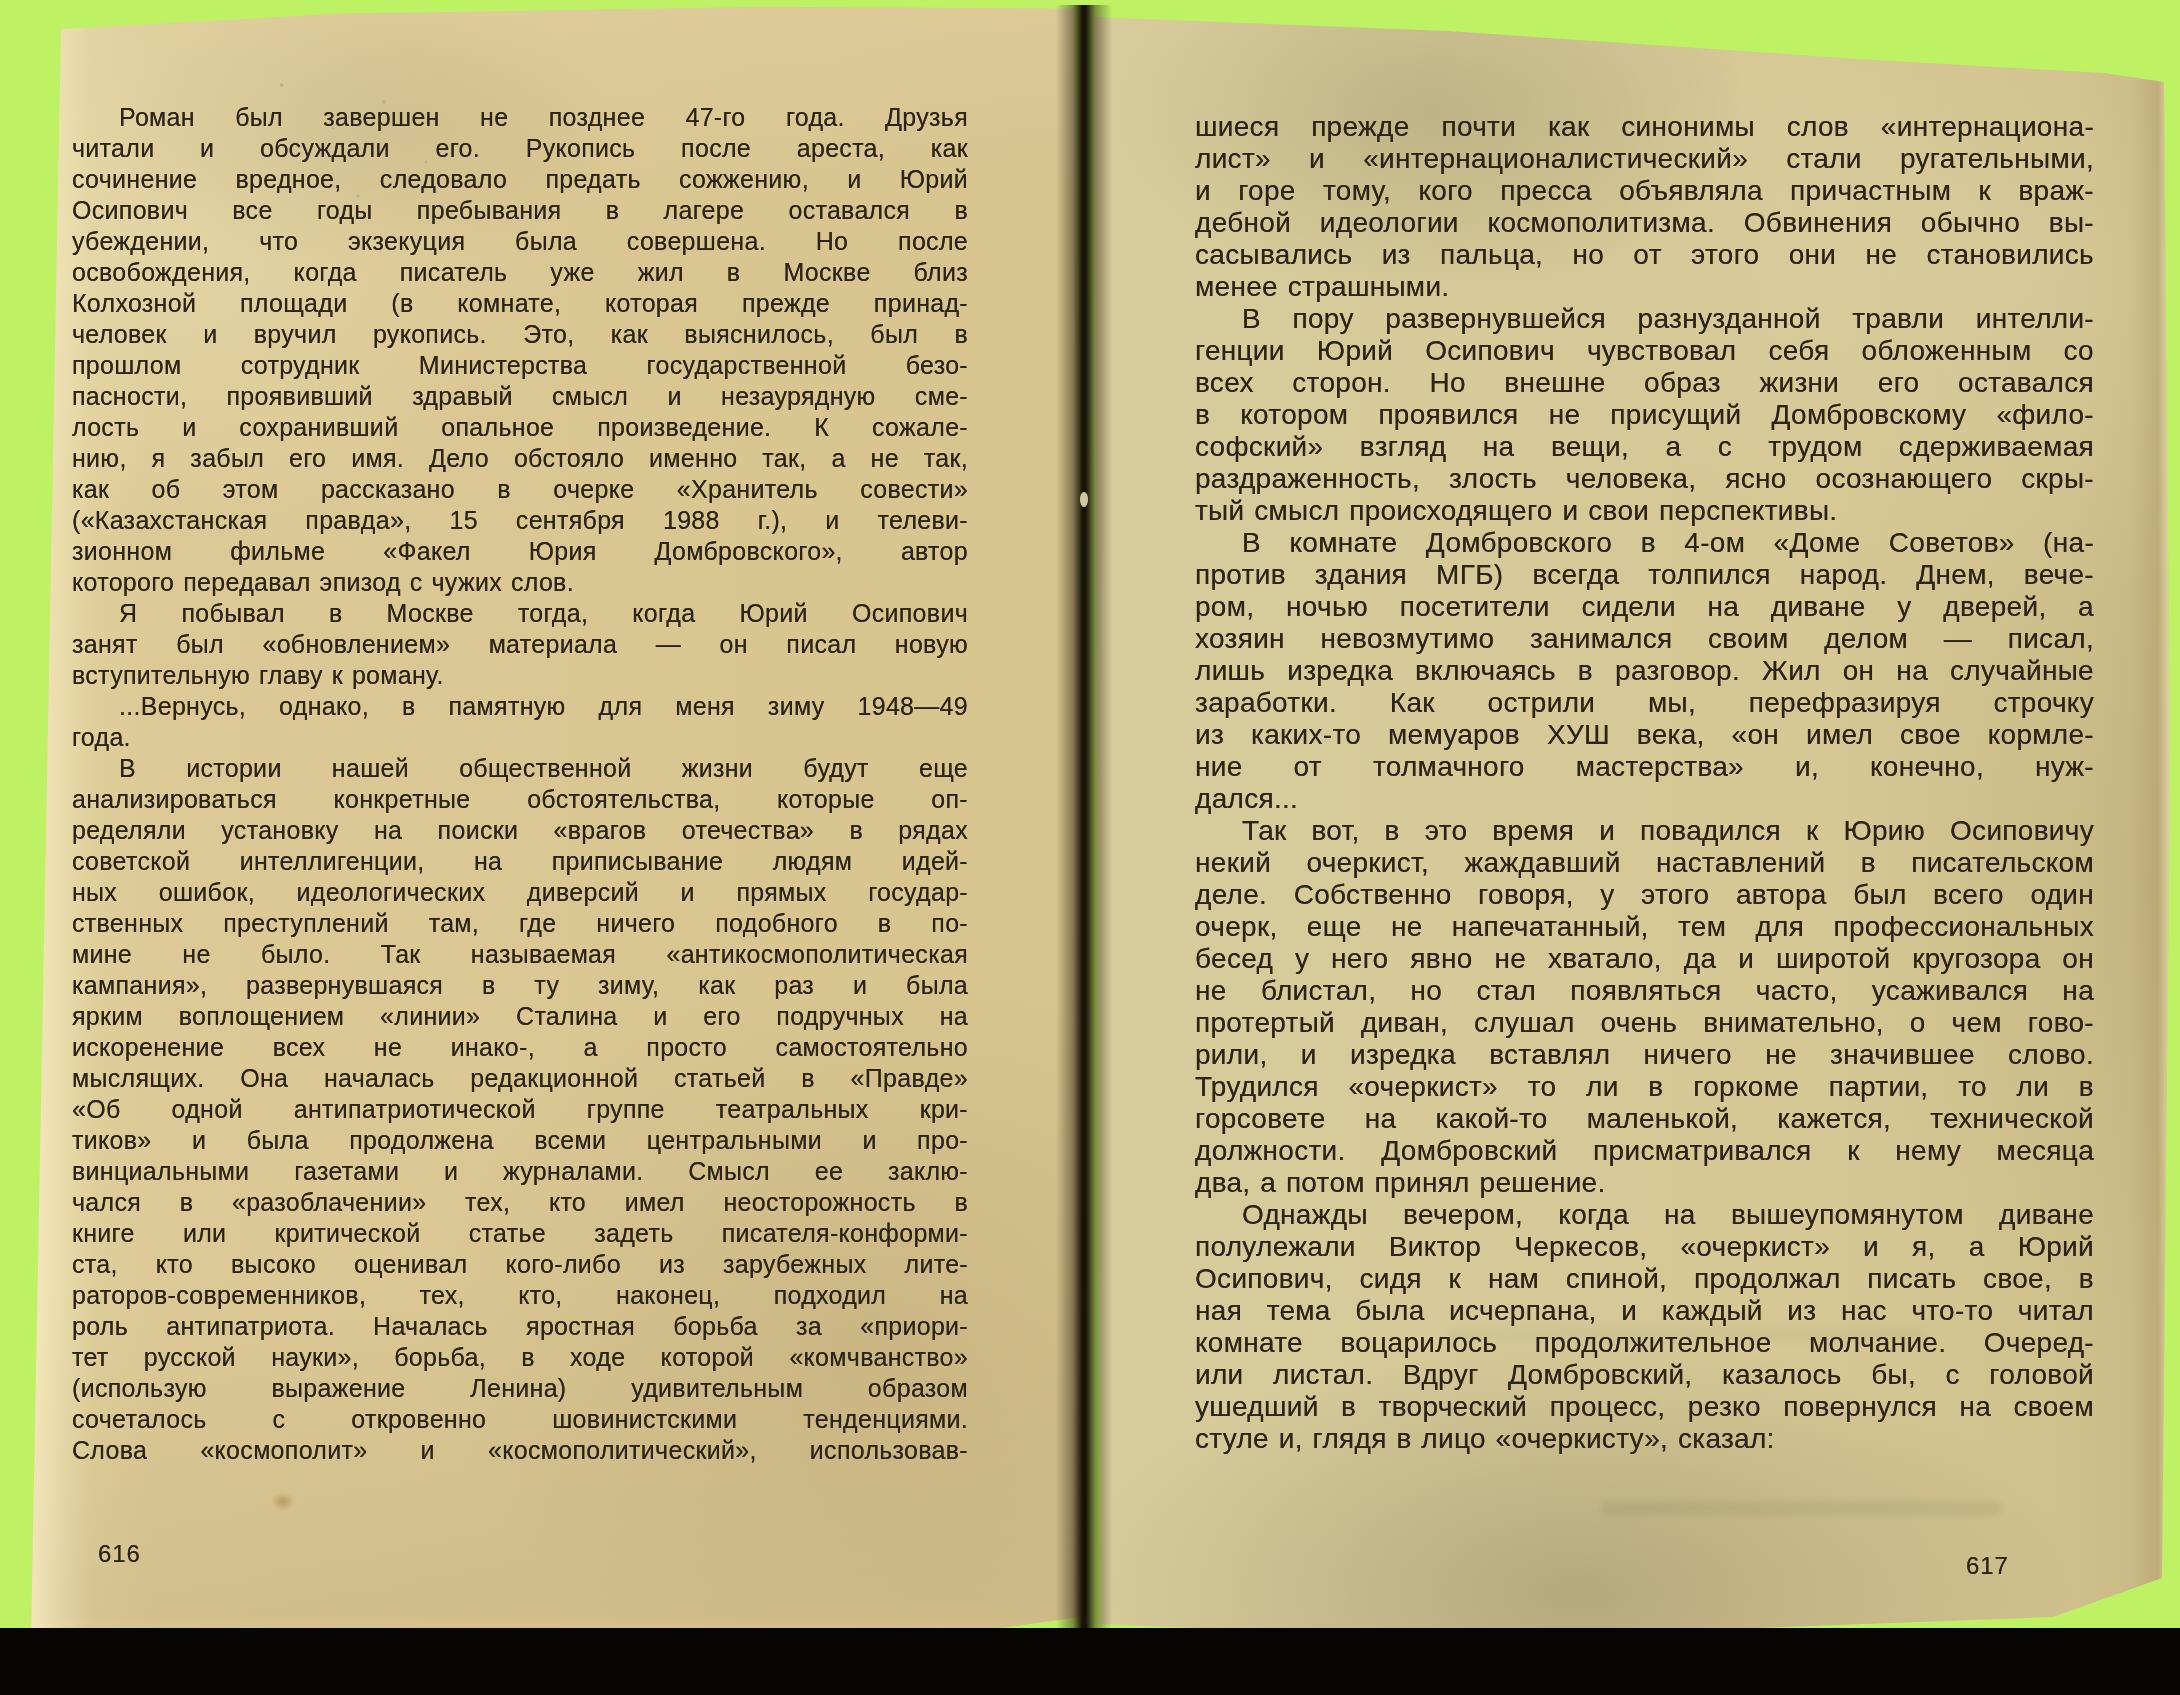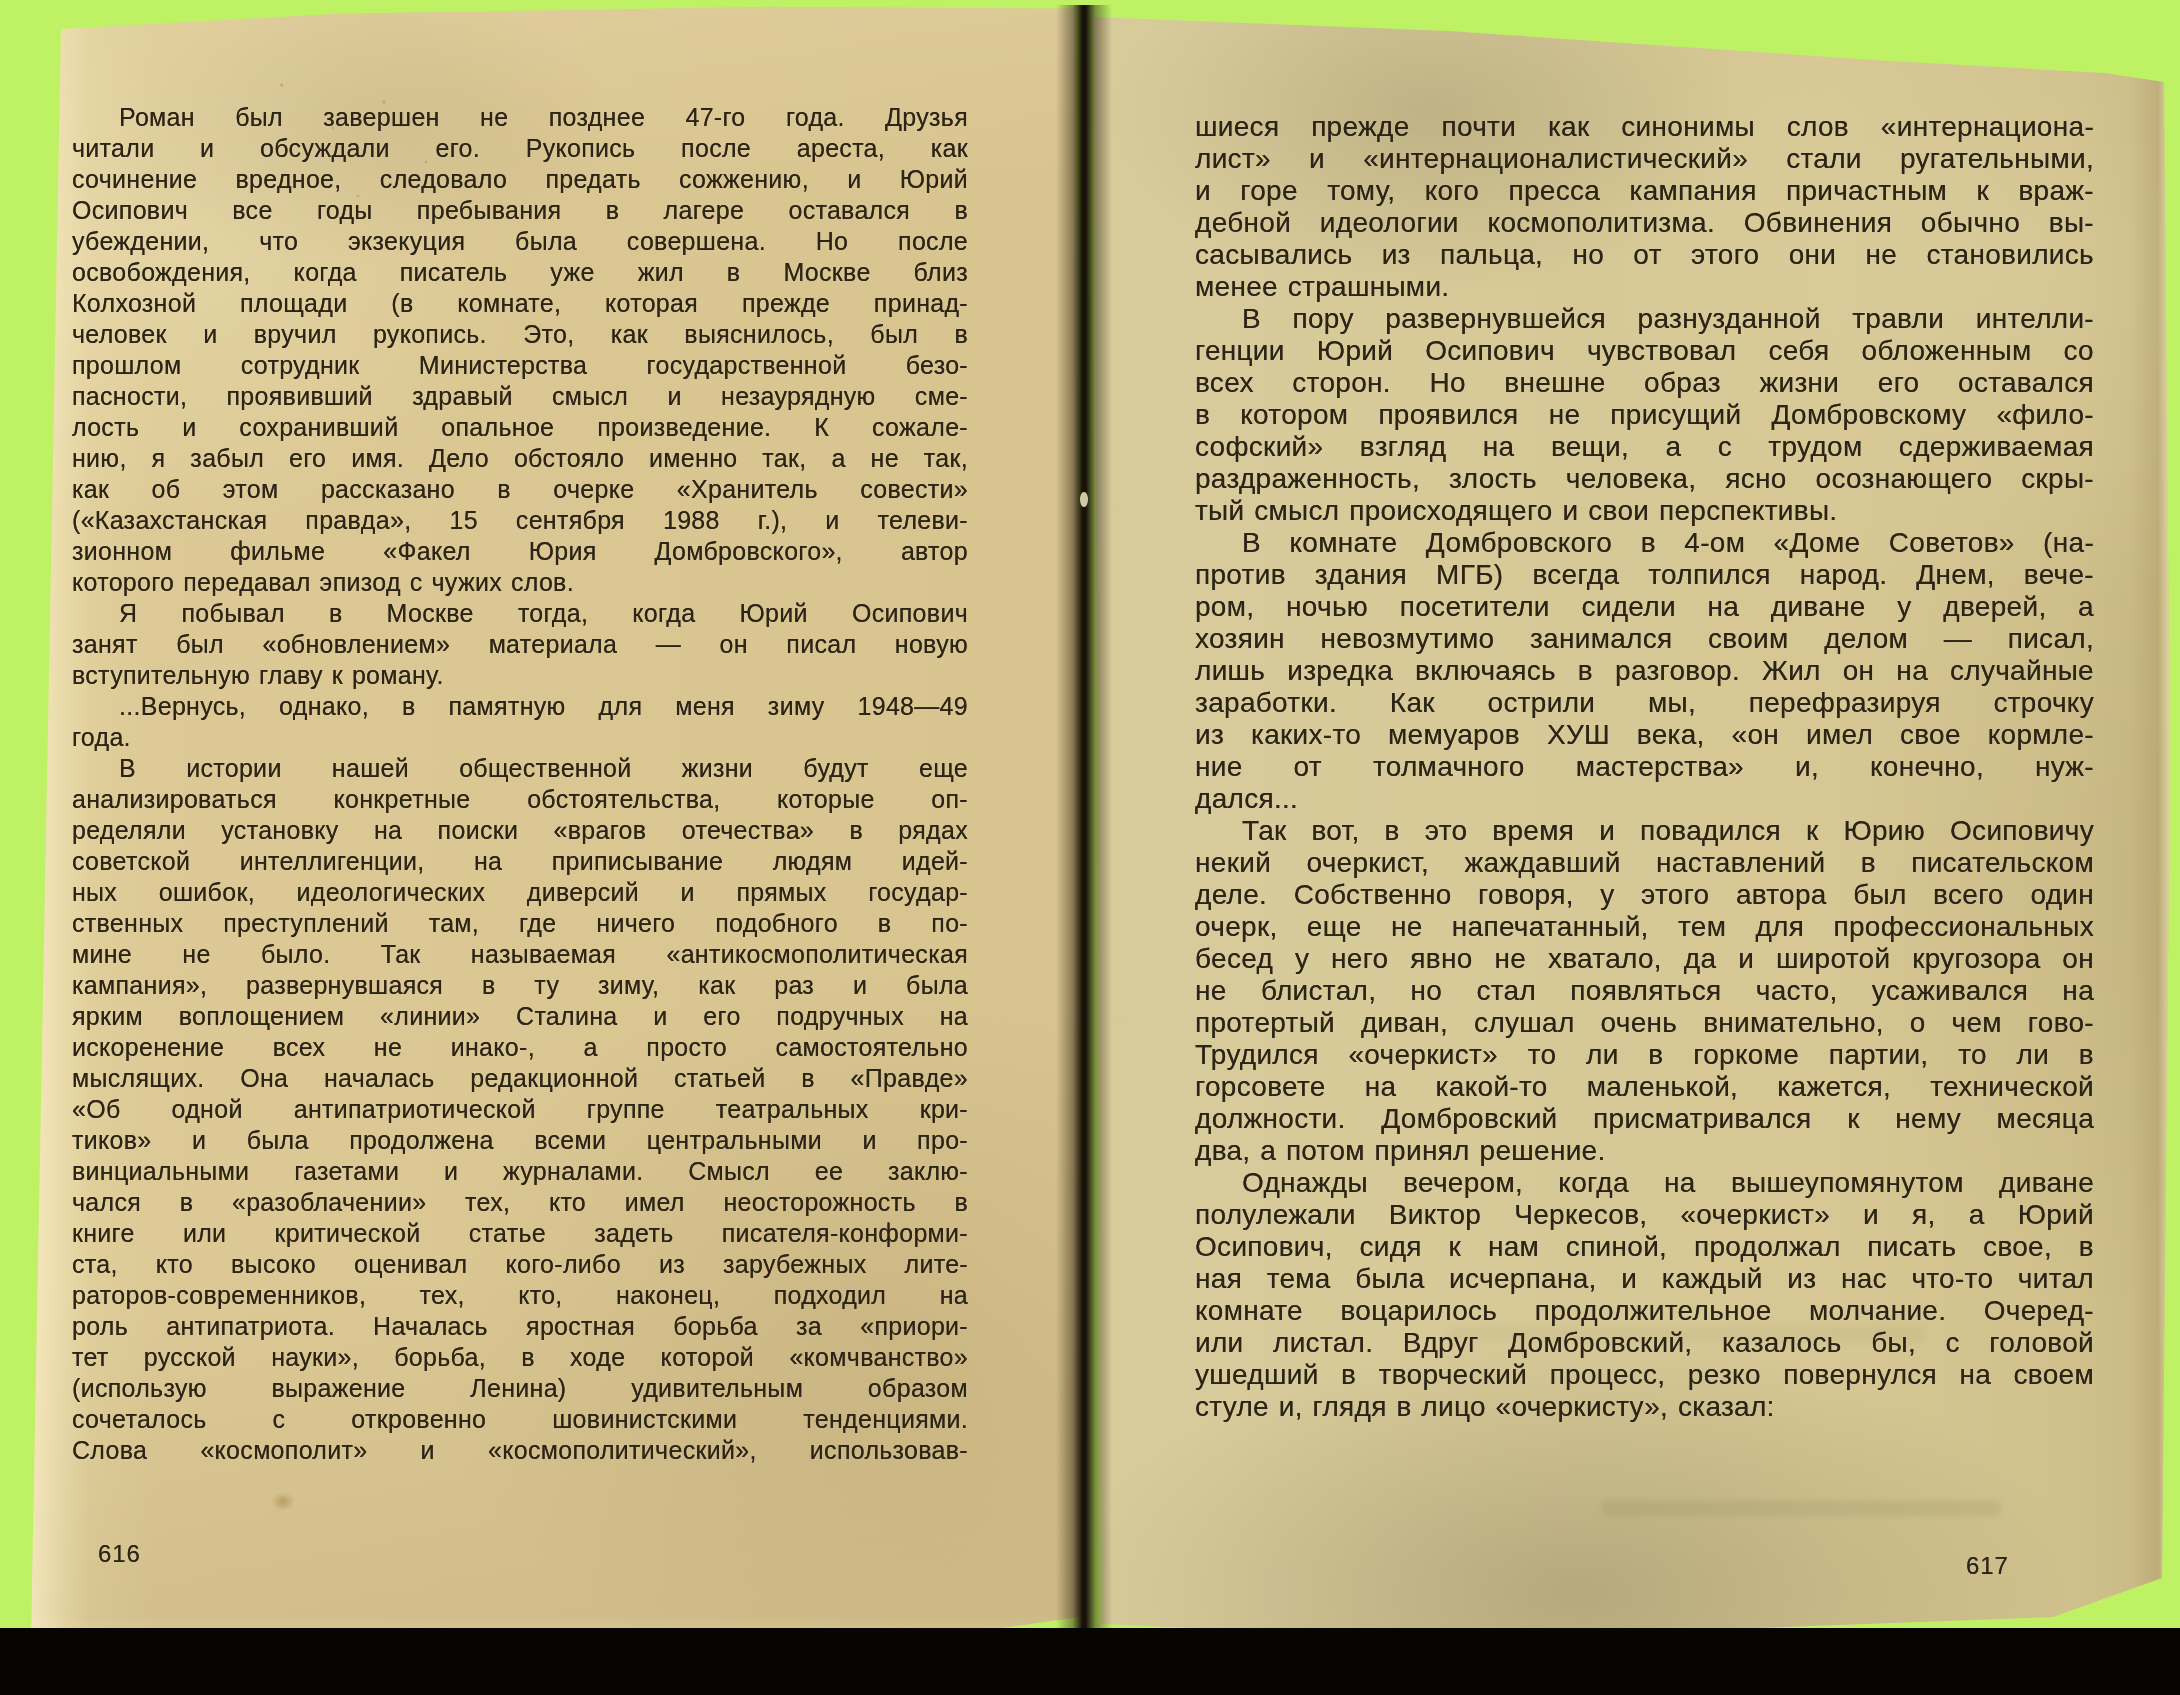--- a/index.html
+++ b/index.html
@@ -215,21 +215,21 @@
     <div class="pagenum pagenum-left">616</div>
   </div>
 
   <div class="page page-right">
     <div class="edge-strip edge-right"></div>
     <div class="ghost-line-1"></div>
     <div class="ghost-line-2"></div>
     <div class="text-block text-right">
         <div class="line">шиеся прежде почти как синонимы слов «интернациона-</div>
         <div class="line">лист» и «интернационалистический» стали ругательными,</div>
-        <div class="line">и горе тому, кого пресса кампания причастным к враж-</div>
+        <div class="line">и горе тому, кого пресса объявляла причастным к враж-</div>
         <div class="line">дебной идеологии космополитизма. Обвинения обычно вы-</div>
         <div class="line">сасывались из пальца, но от этого они не становились</div>
         <div class="line par-end">менее страшными.</div>
         <div class="line indent">В пору развернувшейся разнузданной травли интелли-</div>
         <div class="line">генции Юрий Осипович чувствовал себя обложенным со</div>
         <div class="line">всех сторон. Но внешне образ жизни его оставался</div>
         <div class="line">в котором проявился не присущий Домбровскому «фило-</div>
         <div class="line">софский» взгляд на вещи, а с трудом сдерживаемая</div>
         <div class="line">раздраженность, злость человека, ясно осознающего скры-</div>
         <div class="line par-end">тый смысл происходящего и свои перспективы.</div>
@@ -242,20 +242,21 @@
         <div class="line">из каких-то мемуаров ХУШ века, «он имел свое кормле-</div>
         <div class="line">ние от толмачного мастерства» и, конечно, нуж-</div>
         <div class="line par-end">дался...</div>
         <div class="line indent">Так вот, в это время и повадился к Юрию Осиповичу</div>
         <div class="line">некий очеркист, жаждавший наставлений в писательском</div>
         <div class="line">деле. Собственно говоря, у этого автора был всего один</div>
         <div class="line">очерк, еще не напечатанный, тем для профессиональных</div>
         <div class="line">бесед у него явно не хватало, да и широтой кругозора он</div>
         <div class="line">не блистал, но стал появляться часто, усаживался на</div>
         <div class="line">протертый диван, слушал очень внимательно, о чем гово-</div>
+        <div class="line">рили, и изредка вставлял ничего не значившее слово.</div>
         <div class="line">Трудился «очеркист» то ли в горкоме партии, то ли в</div>
         <div class="line">горсовете на какой-то маленькой, кажется, технической</div>
         <div class="line">должности. Домбровский присматривался к нему месяца</div>
         <div class="line par-end">два, а потом принял решение.</div>
         <div class="line indent">Однажды вечером, когда на вышеупомянутом диване</div>
         <div class="line">полулежали Виктор Черкесов, «очеркист» и я, а Юрий</div>
         <div class="line">Осипович, сидя к нам спиной, продолжал писать свое, в</div>
         <div class="line">ная тема была исчерпана, и каждый из нас что-то читал</div>
         <div class="line">комнате воцарилось продолжительное молчание. Очеред-</div>
         <div class="line">или листал. Вдруг Домбровский, казалось бы, с головой</div>

